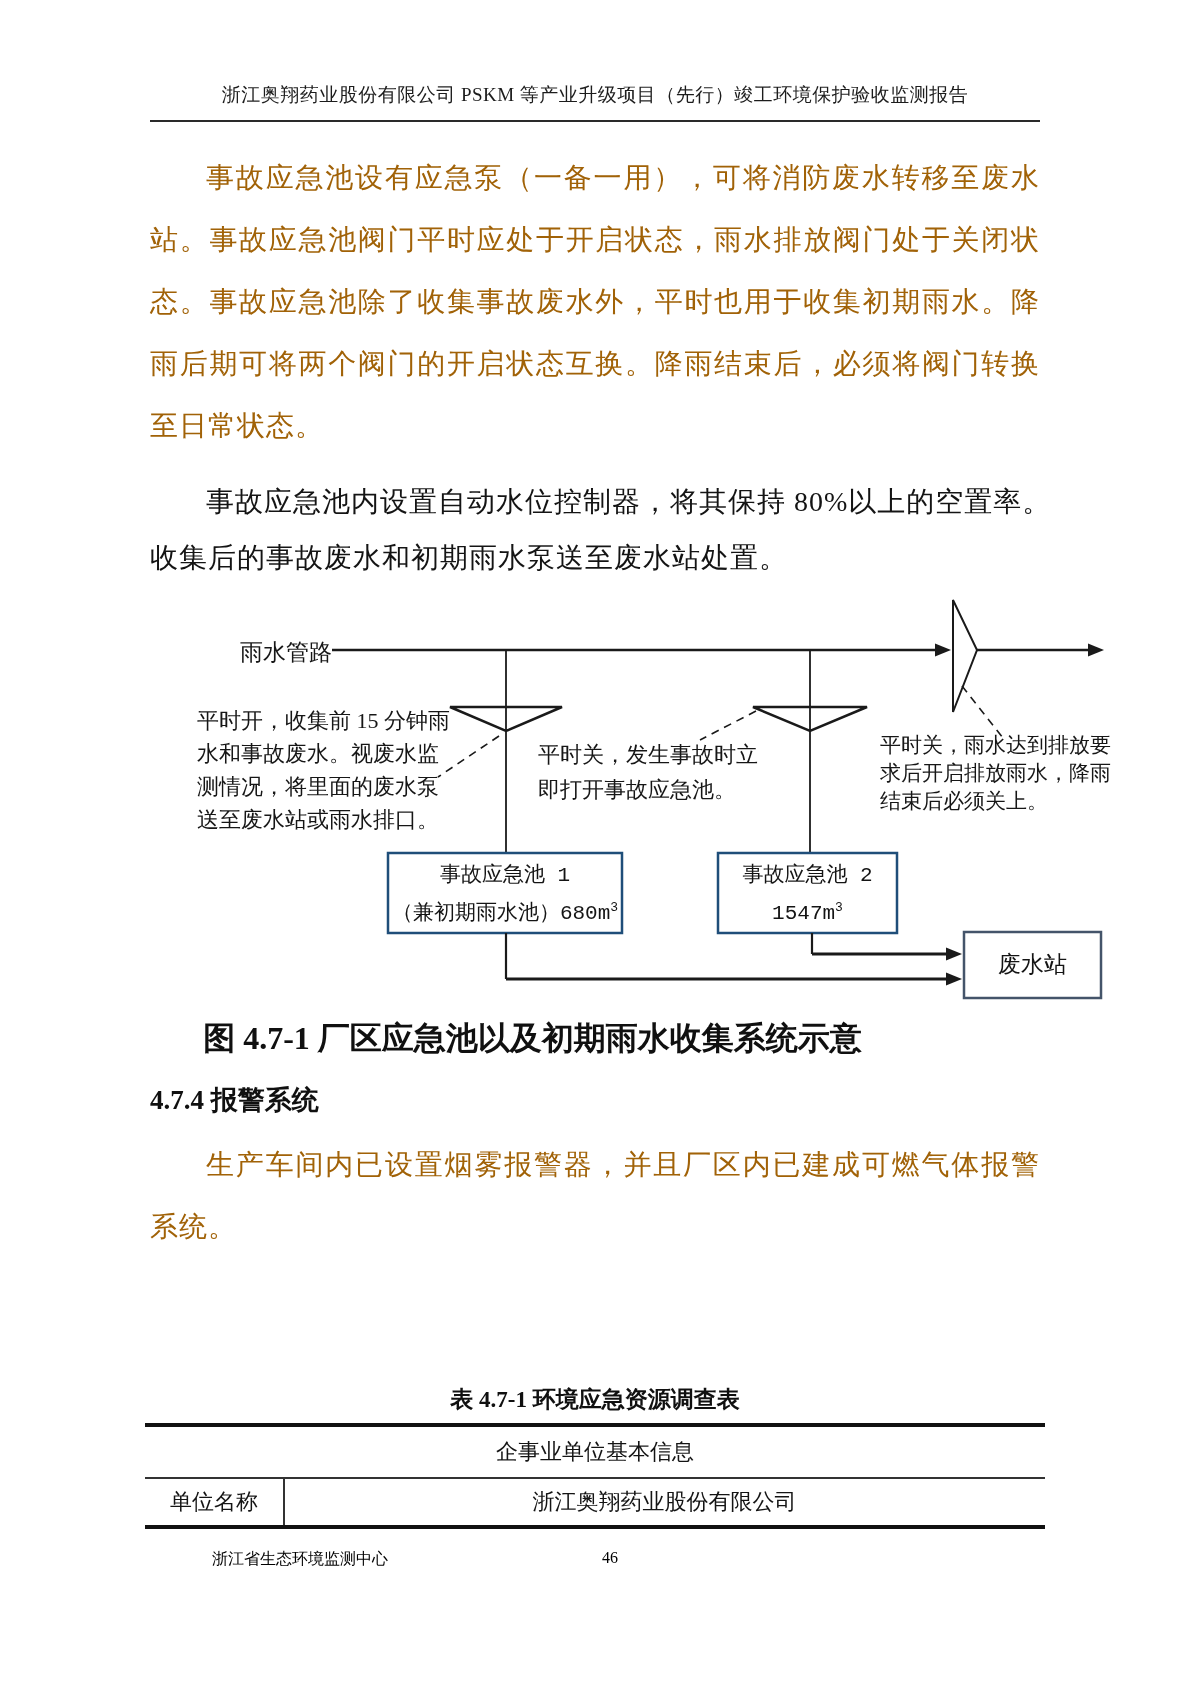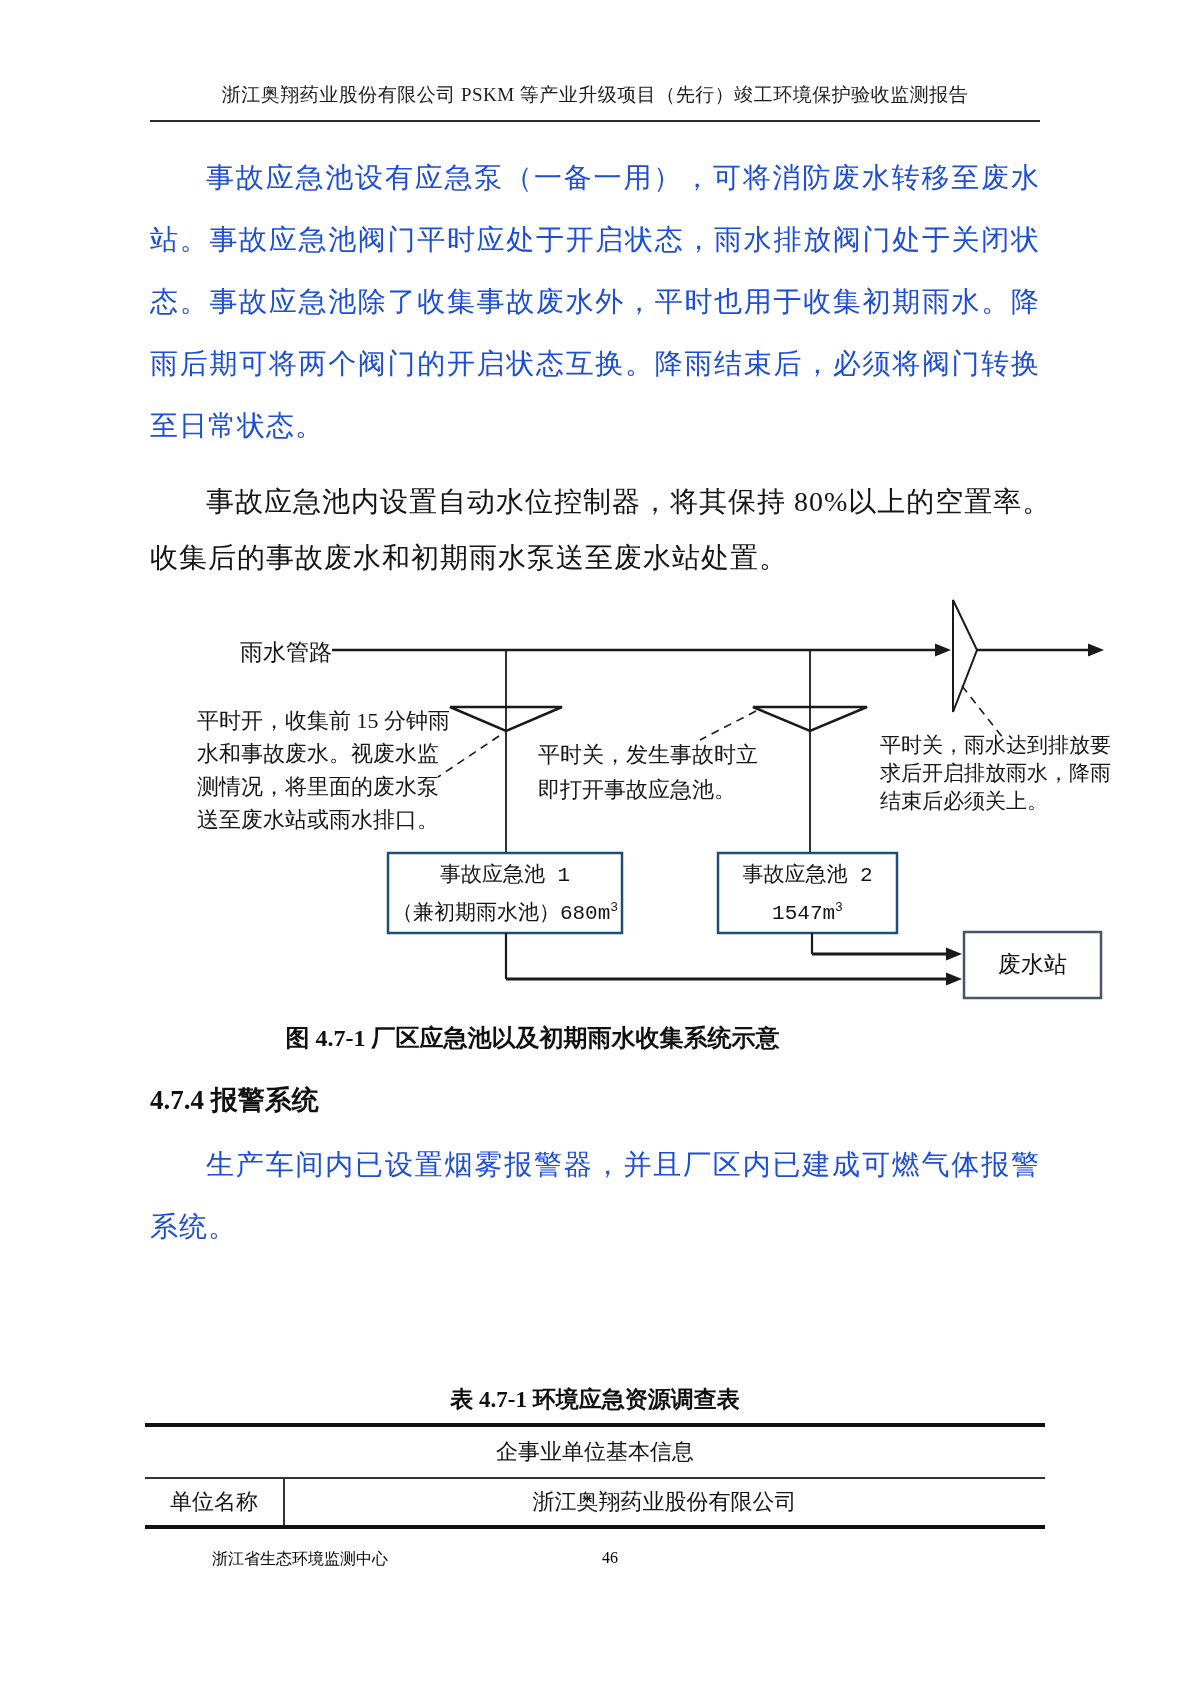--- a/index.html
+++ b/index.html
@@ -10,27 +10,27 @@
     color:#111;
   }
   .abs{position:absolute;}
   .header-title{
     top:82px;left:0;width:1190px;text-align:center;
     font-size:19px;letter-spacing:0.5px;color:#1c1c1c;
   }
   .header-rule{top:120px;left:150px;width:890px;height:2px;background:#2a2a2a;}
   .body-par{
     left:150px;width:890px;font-size:28px;line-height:62px;
-    letter-spacing:1px;text-align:justify;text-indent:2em;color:#1d4ed8;
+    letter-spacing:1px;text-align:justify;text-indent:2em;color:#a16207;
   }
   .p2line{left:150px;width:890px;font-size:28px;line-height:56px;letter-spacing:1px;color:#141414;white-space:nowrap;}
   .indent2{text-indent:2em;}
   .fig-caption{
     top:1018px;left:0;width:1065px;text-align:center;
-    font-size:24px;font-weight:bold;line-height:40px;color:#101010;
+    font-size:32px;font-weight:bold;line-height:40px;color:#101010;
   }
   .section-h{
     left:150px;font-size:27px;font-weight:bold;line-height:40px;color:#101010;
   }
   .tbl-caption{
     top:1382px;left:0;width:1190px;text-align:center;
     font-size:23px;font-weight:bold;line-height:36px;color:#101010;
   }
   .rule-thick{left:145px;width:900px;height:4px;background:#111;}
   .rule-thin{left:145px;width:900px;height:1.5px;background:#333;}

